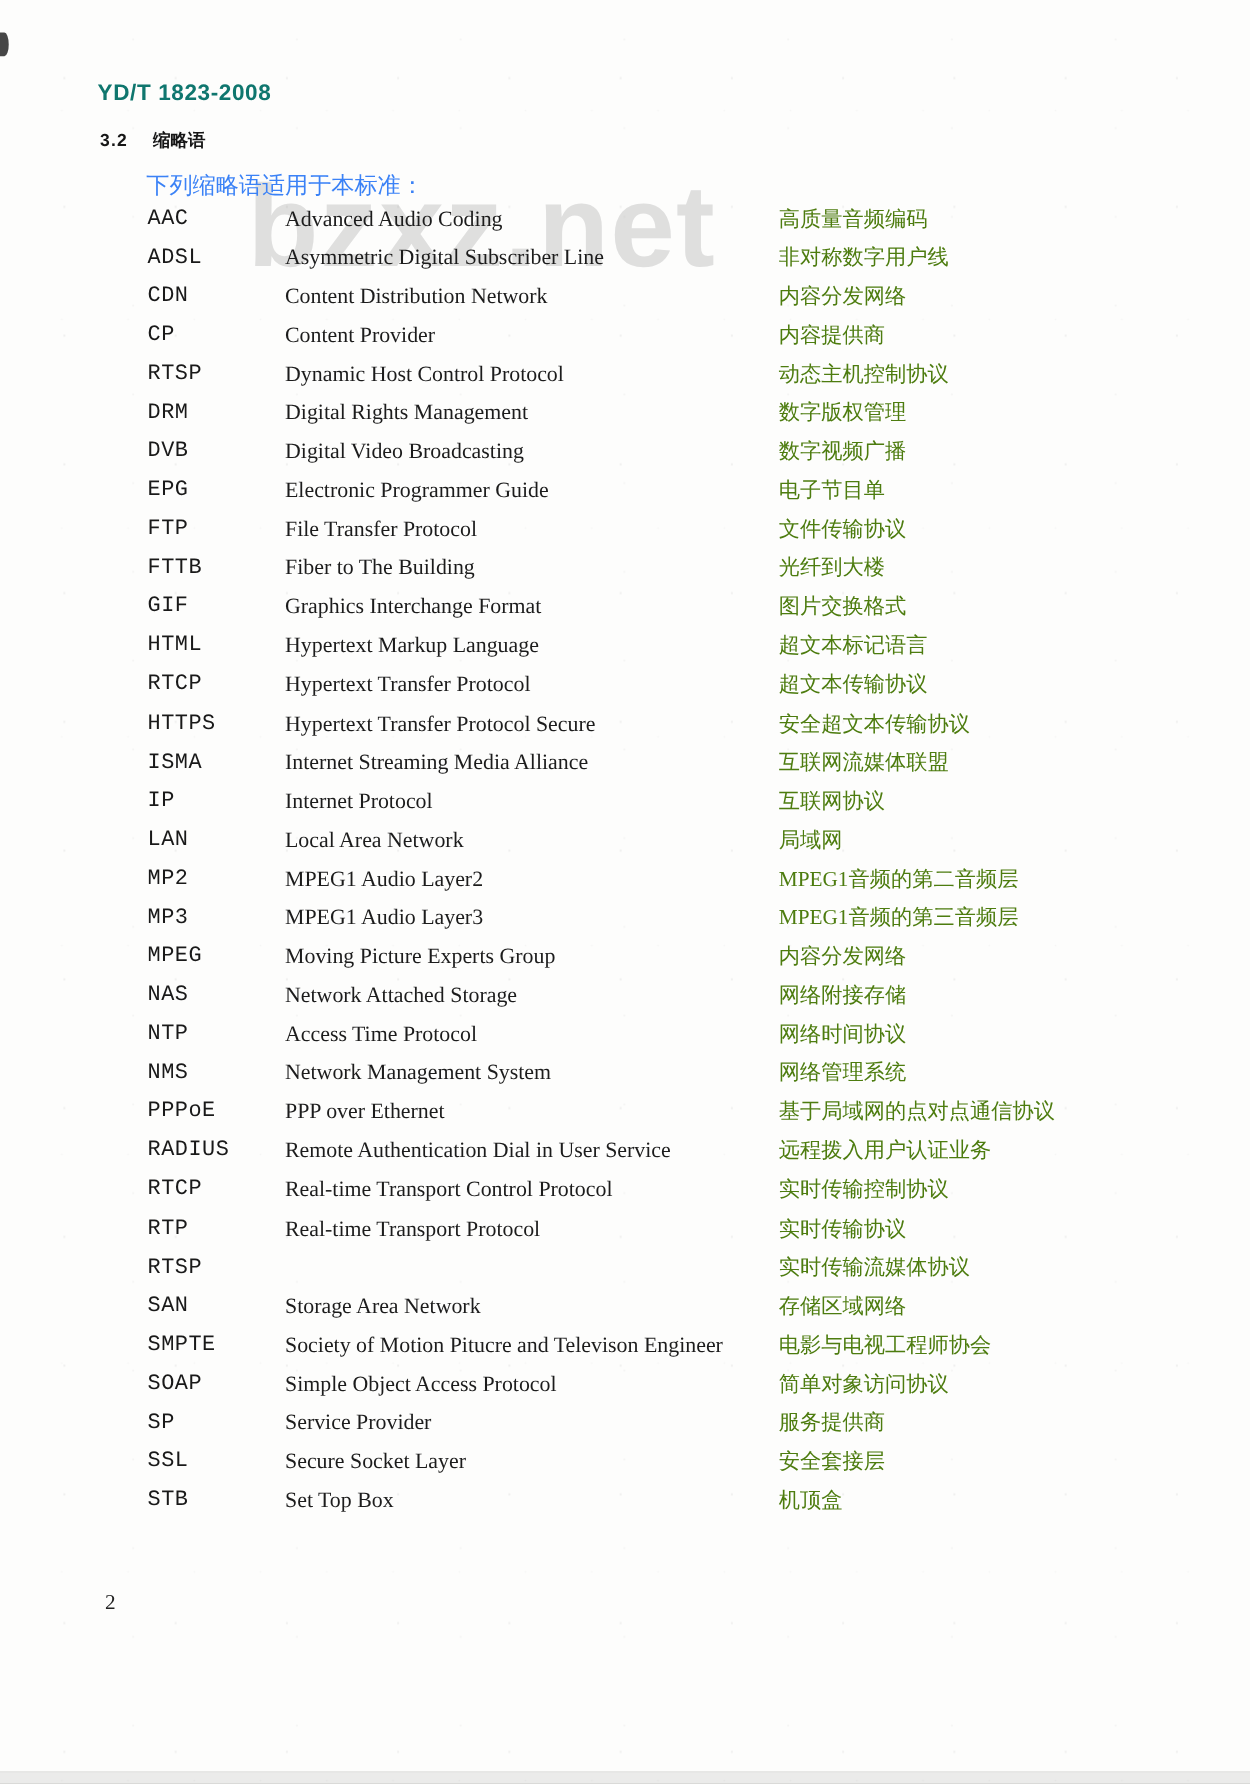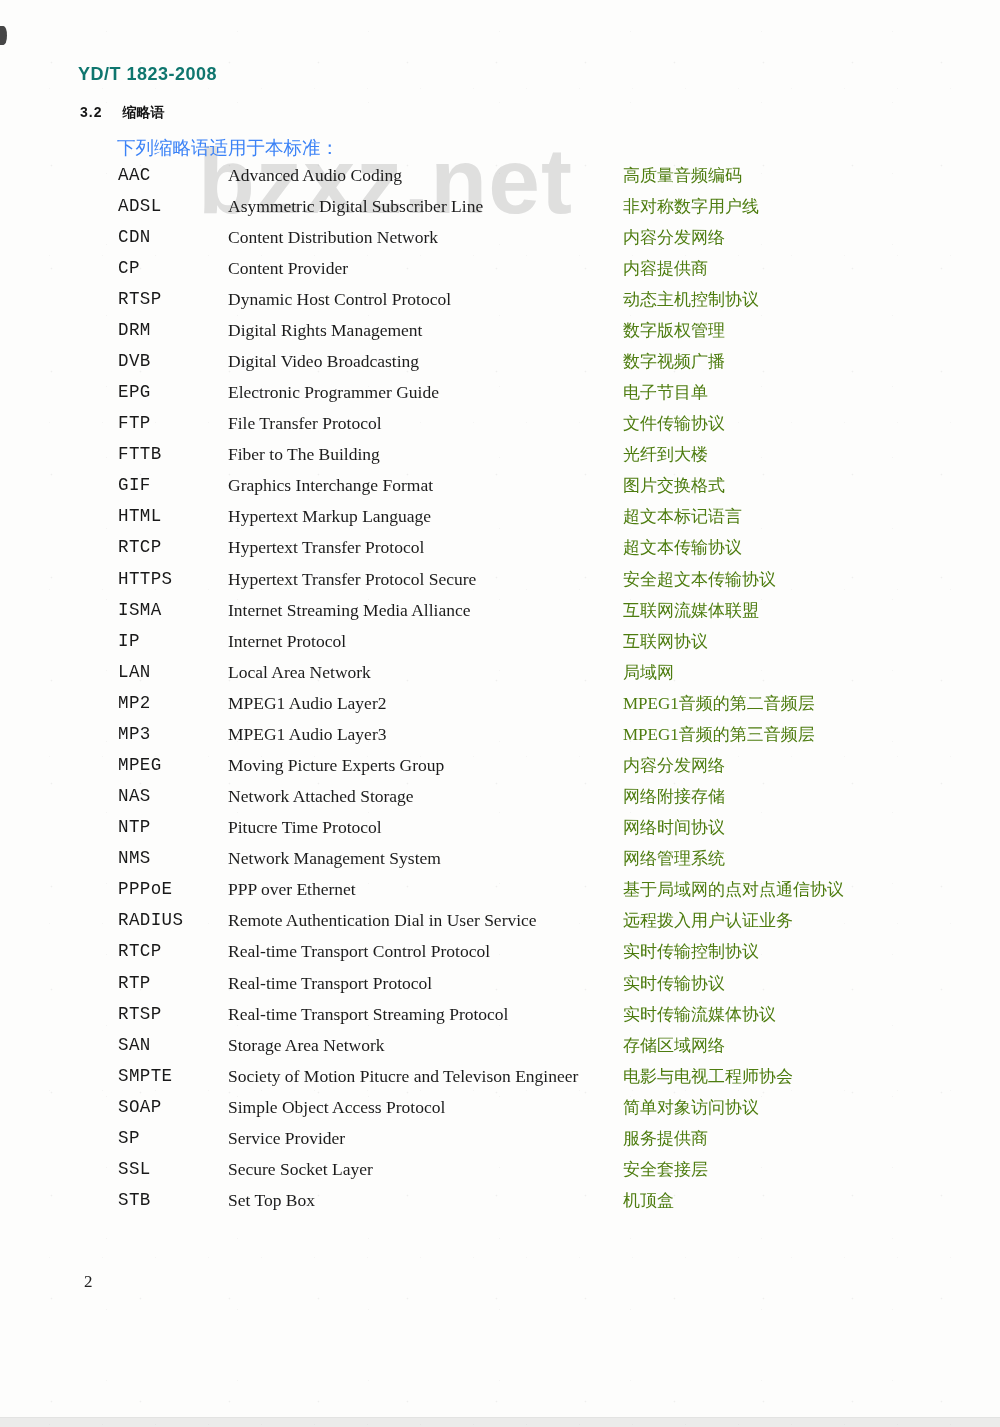--- a/index.html
+++ b/index.html
@@ -255,21 +255,21 @@
   </div>
 
   <div class="row">
     <span class="abbr">NAS</span>
     <span class="eng">Network Attached Storage</span>
     <span class="chn">网络附接存储</span>
   </div>
 
   <div class="row">
     <span class="abbr">NTP</span>
-    <span class="eng">Pitucre Time Protocol</span>
+    <span class="eng">Access Time Protocol</span>
     <span class="chn">网络时间协议</span>
   </div>
 
   <div class="row">
     <span class="abbr">NMS</span>
     <span class="eng">Network Management System</span>
     <span class="chn">网络管理系统</span>
   </div>
 
   <div class="row">
@@ -291,21 +291,20 @@
   </div>
 
   <div class="row">
     <span class="abbr">RTP</span>
     <span class="eng">Real-time Transport Protocol</span>
     <span class="chn">实时传输协议</span>
   </div>
 
   <div class="row">
     <span class="abbr">RTSP</span>
-    <span class="eng">Real-time Transport Streaming Protocol</span>
     <span class="chn">实时传输流媒体协议</span>
   </div>
 
   <div class="row">
     <span class="abbr">SAN</span>
     <span class="eng">Storage Area Network</span>
     <span class="chn">存储区域网络</span>
   </div>
 
   <div class="row">

